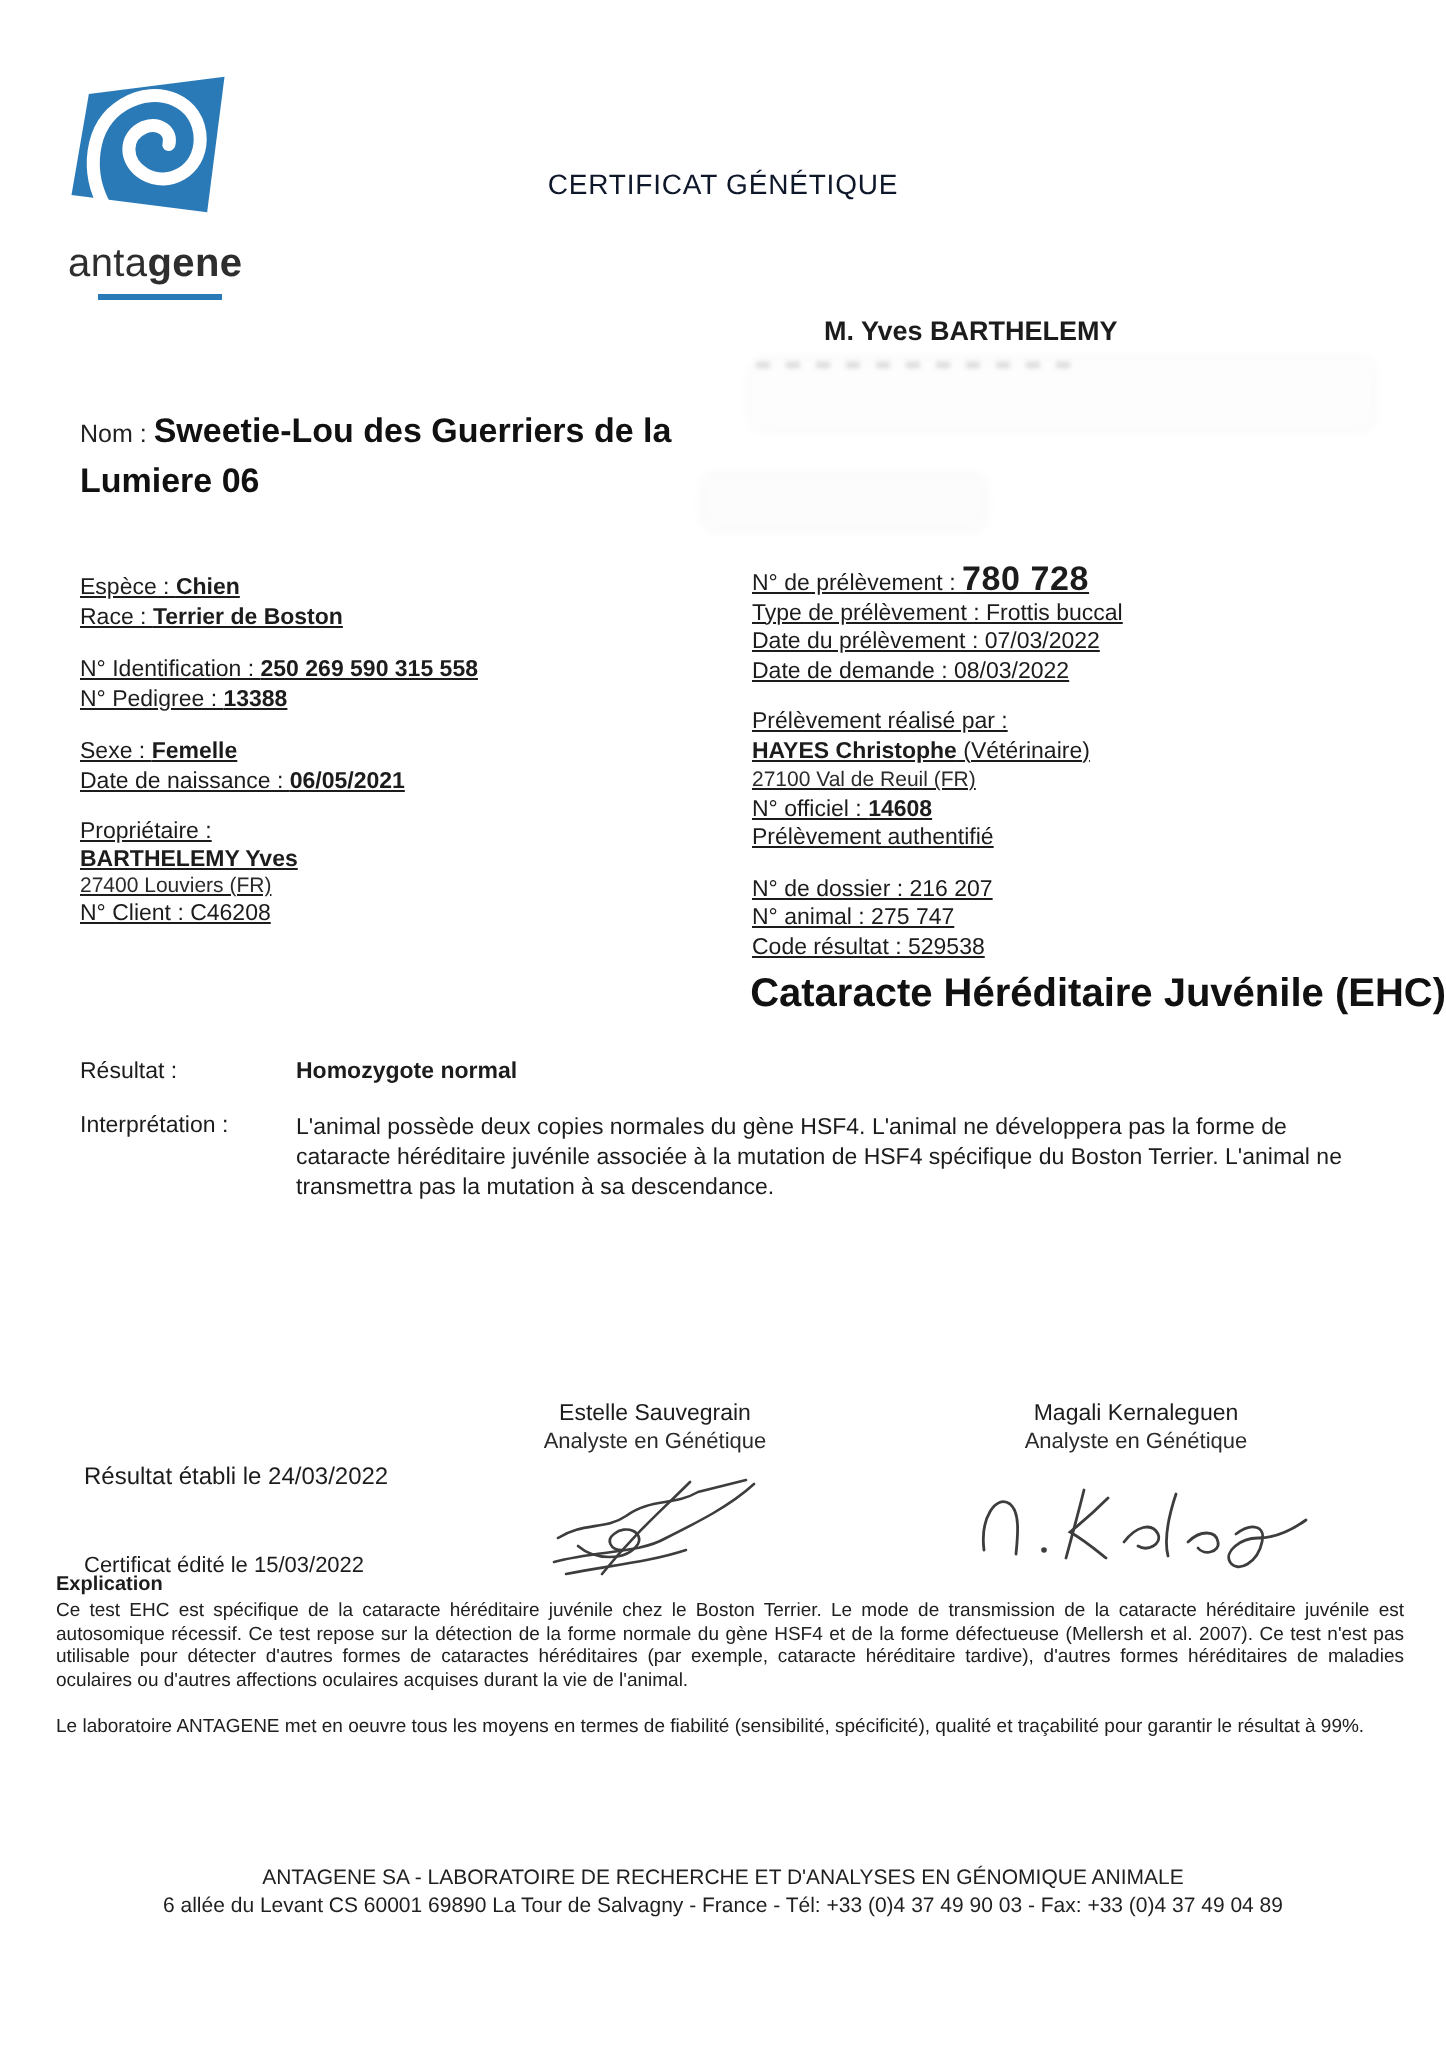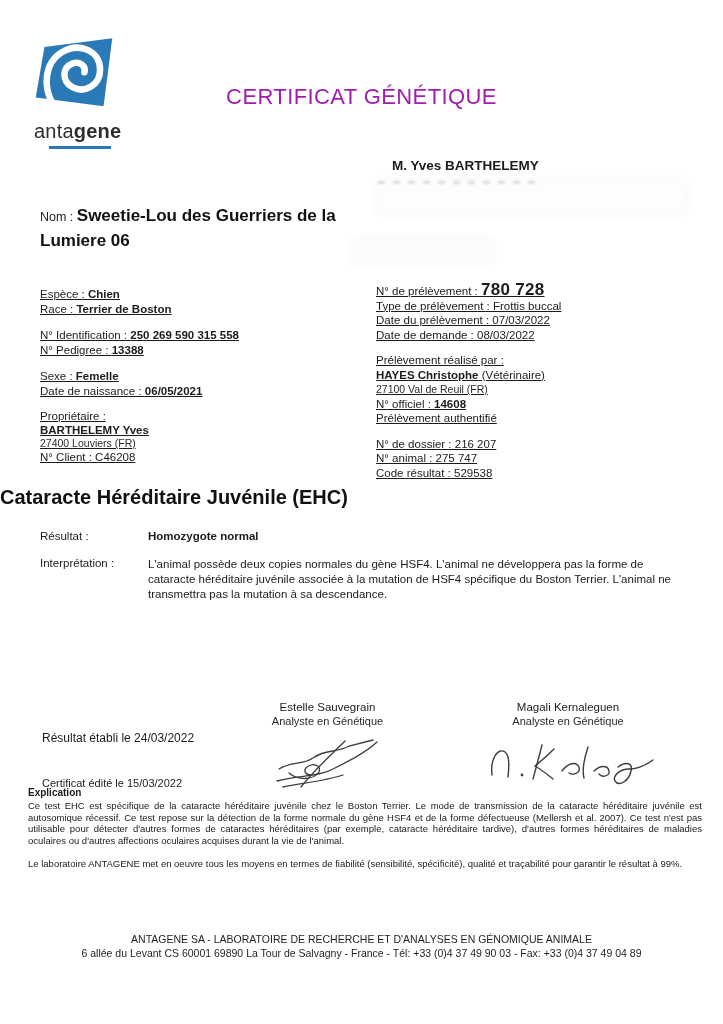--- a/index.html
+++ b/index.html
@@ -12,24 +12,24 @@
 
   
   .logo { left:34px; top:36px; width:120px; }
   .brand { margin-top:4px; font-size:20px; color:#2e2e2e; letter-spacing:0.2px; }
   .brand .bold { font-weight:700; }
   .brand-underline { width:62px; height:3px; margin-left:15px; margin-top:3px;
     background:var(--brand-blue,#2b7ab8); }
 
   
   .doc-title { left:0; top:84px; width:723px; text-align:center;
-    font-size:22px; letter-spacing:0.4px; color:#a21caf; }
+    font-size:14px; letter-spacing:0.4px; color:#0f172a; }
 
   
-  .addressee { left:356px; top:158px; font-size:13.5px; font-weight:700;padding-left:36px; }
+  .addressee { left:376px; top:158px; font-size:13.5px; font-weight:700;padding-left:36px; }
   .redact1 { left:376px; top:180px; width:310px; height:34px; background:#fdfdfd;
     box-shadow:0 0 8px rgba(0,0,0,0.045); border-radius:6px; filter:blur(1px); }
   .remnant { position:absolute; left:2px; top:1px; width:160px; height:3px; opacity:0.55;
     background:repeating-linear-gradient(90deg,#bfbfbf 0 7px, transparent 7px 15px); filter:blur(0.4px); }
   .redact2 { left:352px; top:238px; width:140px; height:26px; background:#fcfcfc;
     box-shadow:0 0 7px rgba(0,0,0,0.05); border-radius:5px; filter:blur(1px); }
 
   
   .subject { left:40px; top:204px; width:330px; line-height:24px; }
   .subject-label { font-size:12.5px; color:#222; }
@@ -38,21 +38,21 @@
   
   .left-col  { left:40px;  top:287px; width:325px; font-size:11.5px; line-height:15px; }
   .right-col { left:376px; top:283px; width:330px; font-size:11.5px; line-height:14.5px; }
   .group { margin-bottom:11px;text-decoration:underline; }
   .val { font-weight:700; }
   .small { font-size:10.5px; color:#2a2a2a; }
   .big-num { font-size:17px; font-weight:700; letter-spacing:0.3px; }
   .owner-group { line-height:13.5px; }
 
   
-  .section-title { left:0; top:486px; width:723px; text-align:left;
+  .section-title { left:0; top:486px; width:723px; text-align:right;
     font-size:20px; font-weight:700; color:#111; }
   .result-label { left:40px; top:530px; font-size:11.5px; }
   .result-value { left:148px; top:530px; font-size:11.5px; font-weight:700; }
   .interp-label { left:40px; top:557px; font-size:11.5px; }
   .interp-text  { left:148px; top:557px; width:540px; font-size:11.5px; line-height:15px; }
 
   
   .sig { text-align:center; }
   .sig-left  { left:240px; top:701px; width:175px; }
   .sig-right { left:468px; top:701px; width:200px; }

